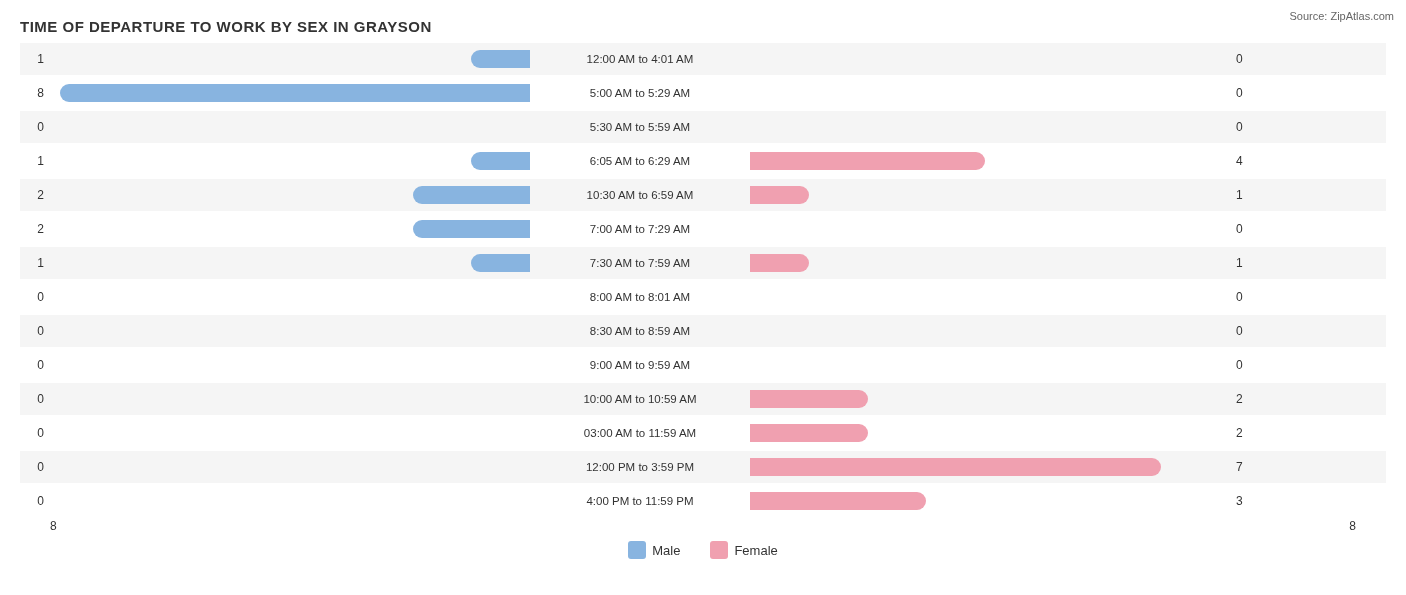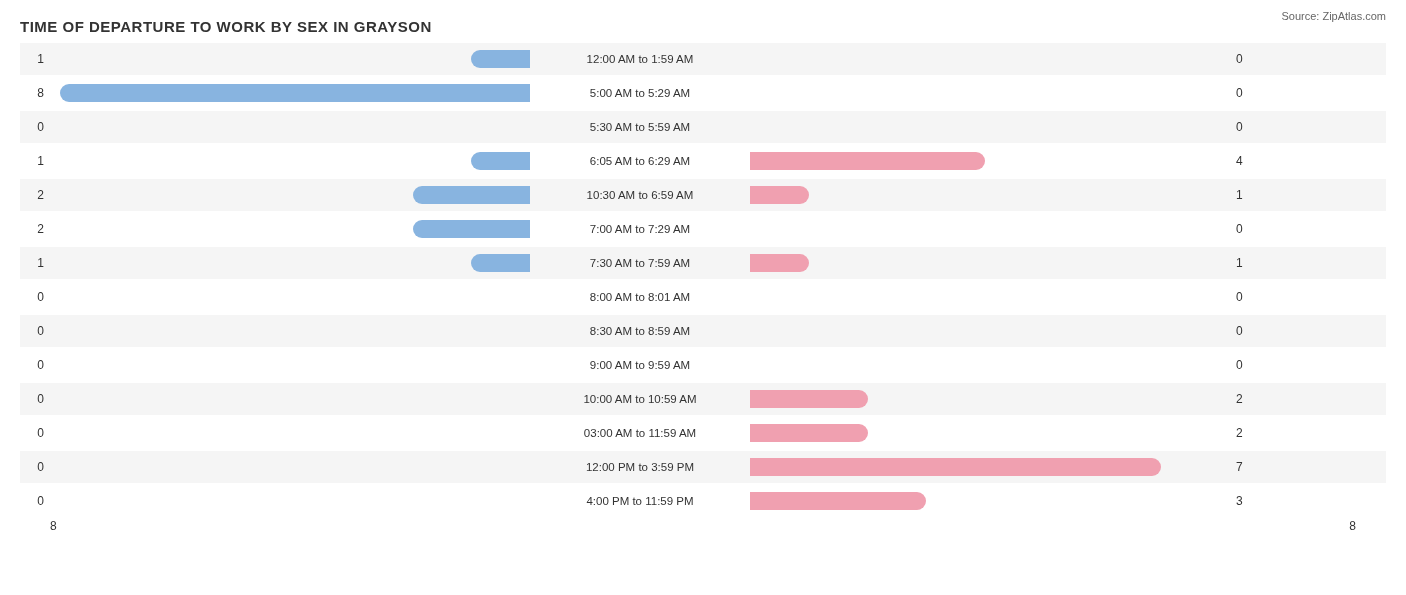--- a/index.html
+++ b/index.html
@@ -21,21 +21,21 @@
       font-weight: bold;
       text-transform: uppercase;
       color: #333;
       text-align: left;
       padding: 8px 0 4px 0;
       letter-spacing: 0.5px;
     }
     .source {
       position: absolute;
       top: 10px;
-      right: 20px;
+      right: 12px;
       font-size: 11px;
       color: #666;
     }
     .chart-area {
       width: 100%;
       margin-top: 4px;
     }
     .row {
       display: flex;
       align-items: center;
@@ -130,21 +130,21 @@
 
 <div class="chart-container">
   <div class="chart-title">TIME OF DEPARTURE TO WORK BY SEX IN GRAYSON</div>
   <div class="source">Source: ZipAtlas.com</div>
   <div class="chart-area" id="chart-area">
   <div class="row">
     <div class="left-value">1</div>
     <div class="bar-left-section">
       <div class="bar-left" style="width:58.75px;"></div>
     </div>
-    <div class="label-cell">12:00 AM to 1:59 AM</div>
+    <div class="label-cell">12:00 AM to 4:01 AM</div>
     <div class="bar-right-section">
       
     </div>
     <div class="right-value">0</div>
   </div>
       <div class="row">
     <div class="left-value">8</div>
     <div class="bar-left-section">
       <div class="bar-left" style="width:470px;"></div>
     </div>
@@ -284,13 +284,23 @@
     <div class="bar-right-section">
       <div class="bar-right" style="width:176.25px;"></div>
     </div>
     <div class="right-value">3</div>
   </div>
     </div>
   <div class="axis-labels">
     <span>8</span>
     <span>8</span>
   </div>
+  <div class="legend">
+    <div class="legend-item">
+      <div class="legend-box" style="background:#88b4e0;"></div>
+      <span>Male</span>
+    </div>
+    <div class="legend-item">
+      <div class="legend-box" style="background:#f0a0b0;"></div>
+      <span>Female</span>
+    </div>
+  </div>
 </div>
 
 </body></html>

